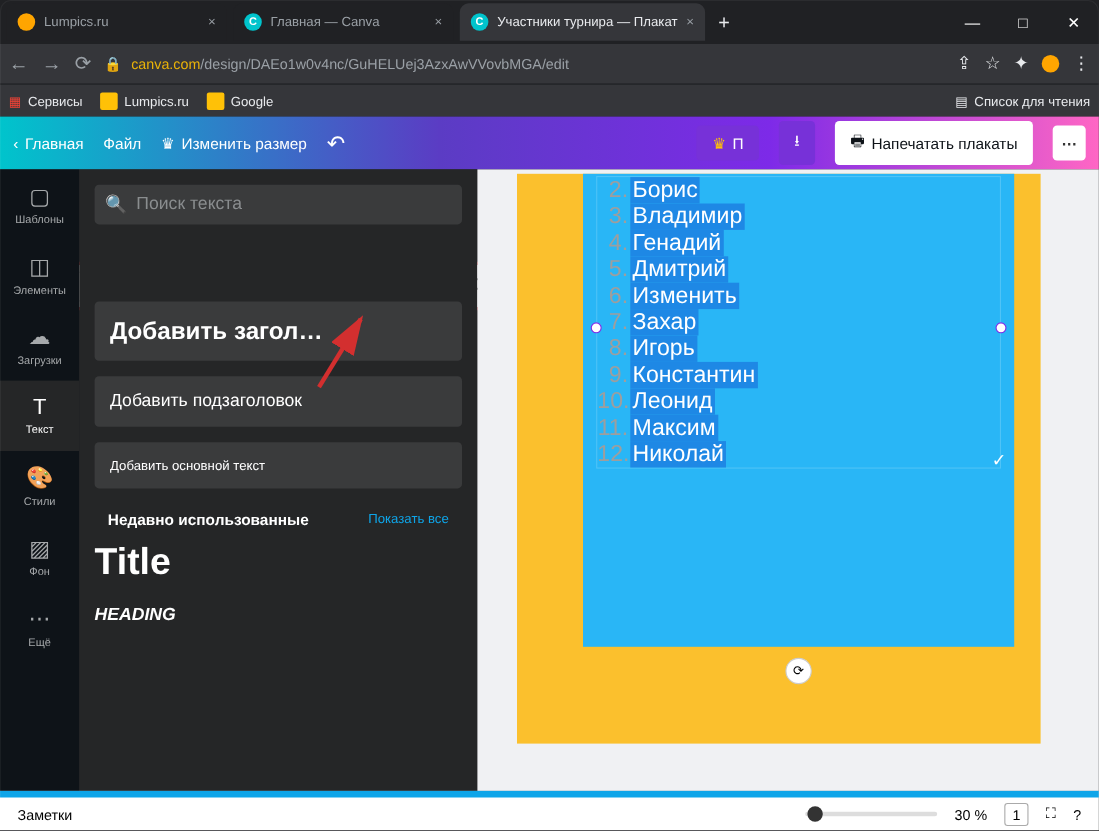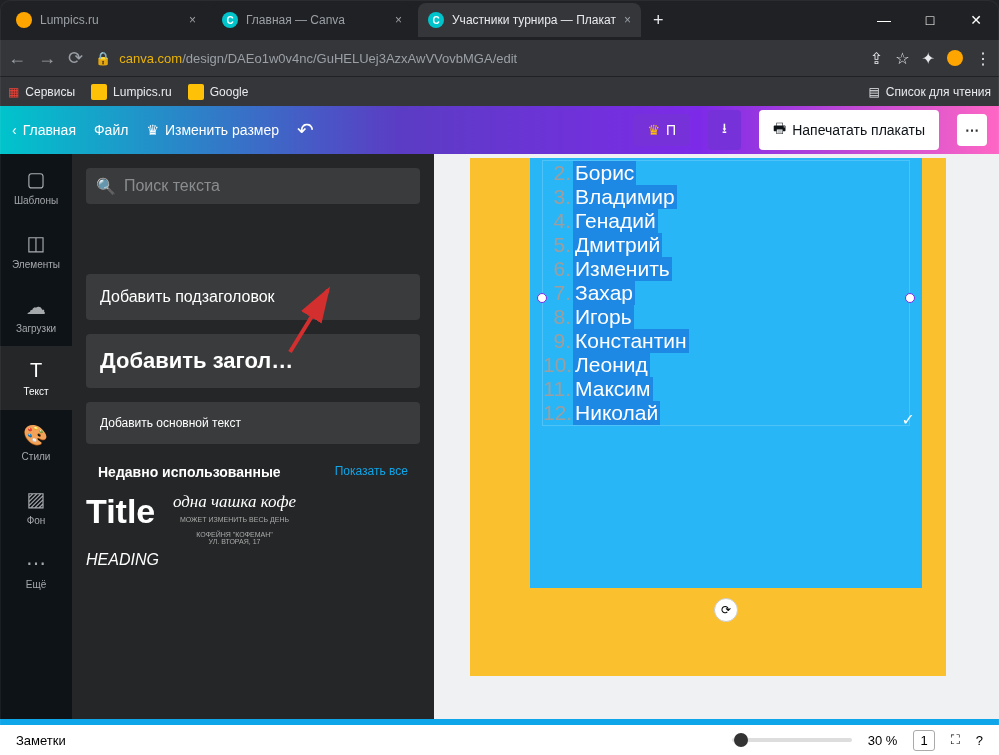--- a/index.html
+++ b/index.html
@@ -267,37 +267,31 @@
         <span>Ещё</span>
       </div>
   </div>
 
   <div class="panel">
     <div class="search">
       <span>🔍</span>
       <span>Поиск текста</span>
     </div>
     <div style="height:56px"></div>
+    <div class="addh h1"><span>Добавить загол…</span></div>
     <div class="addh h2"><span>Добавить подзаголовок</span></div>
-    <div class="addh h1"><span>Добавить загол…</span></div>
     <div class="addh h3"><span>Добавить основной текст</span></div>
     <div class="secthead">
       <span style="font-weight:bold">Недавно использованные</span>
       <span>Показать все</span>
     </div>
     <div class="thumbs">
       <div class="thumb">
         <div style="font-size:34px;font-weight:bold">Title</div>
-        <div style="font-size:16px;font-style:italic;font-weight:normal;margin-top:20px">HEADING</div>
-      </div>
-      <div class="thumb" style="text-align:center">
-        <div style="font-style:italic;font-size:17px;font-family:cursive">одна чашка кофе</div>
-        <div style="font-size:7px;color:#aaa;margin-top:4px">МОЖЕТ ИЗМЕНИТЬ ВЕСЬ ДЕНЬ</div>
-        <div style="font-size:7px;color:#aaa;margin-top:8px">КОФЕЙНЯ "КОФЕМАН"</div>
-        <div style="font-size:7px;color:#aaa">УЛ. ВТОРАЯ, 17</div>
+        <div style="font-size:16px;font-style:italic;font-weight:bold;margin-top:20px">HEADING</div>
       </div>
     </div>
   </div>
 
   <div class="canvas">
     <div class="poster">
       <div class="inner">
         <div class="tbox" id="namesbox">
           <div class="handle" style="left:-6px;top:50%"></div>
           <div class="handle" style="right:-6px;top:50%"></div>

